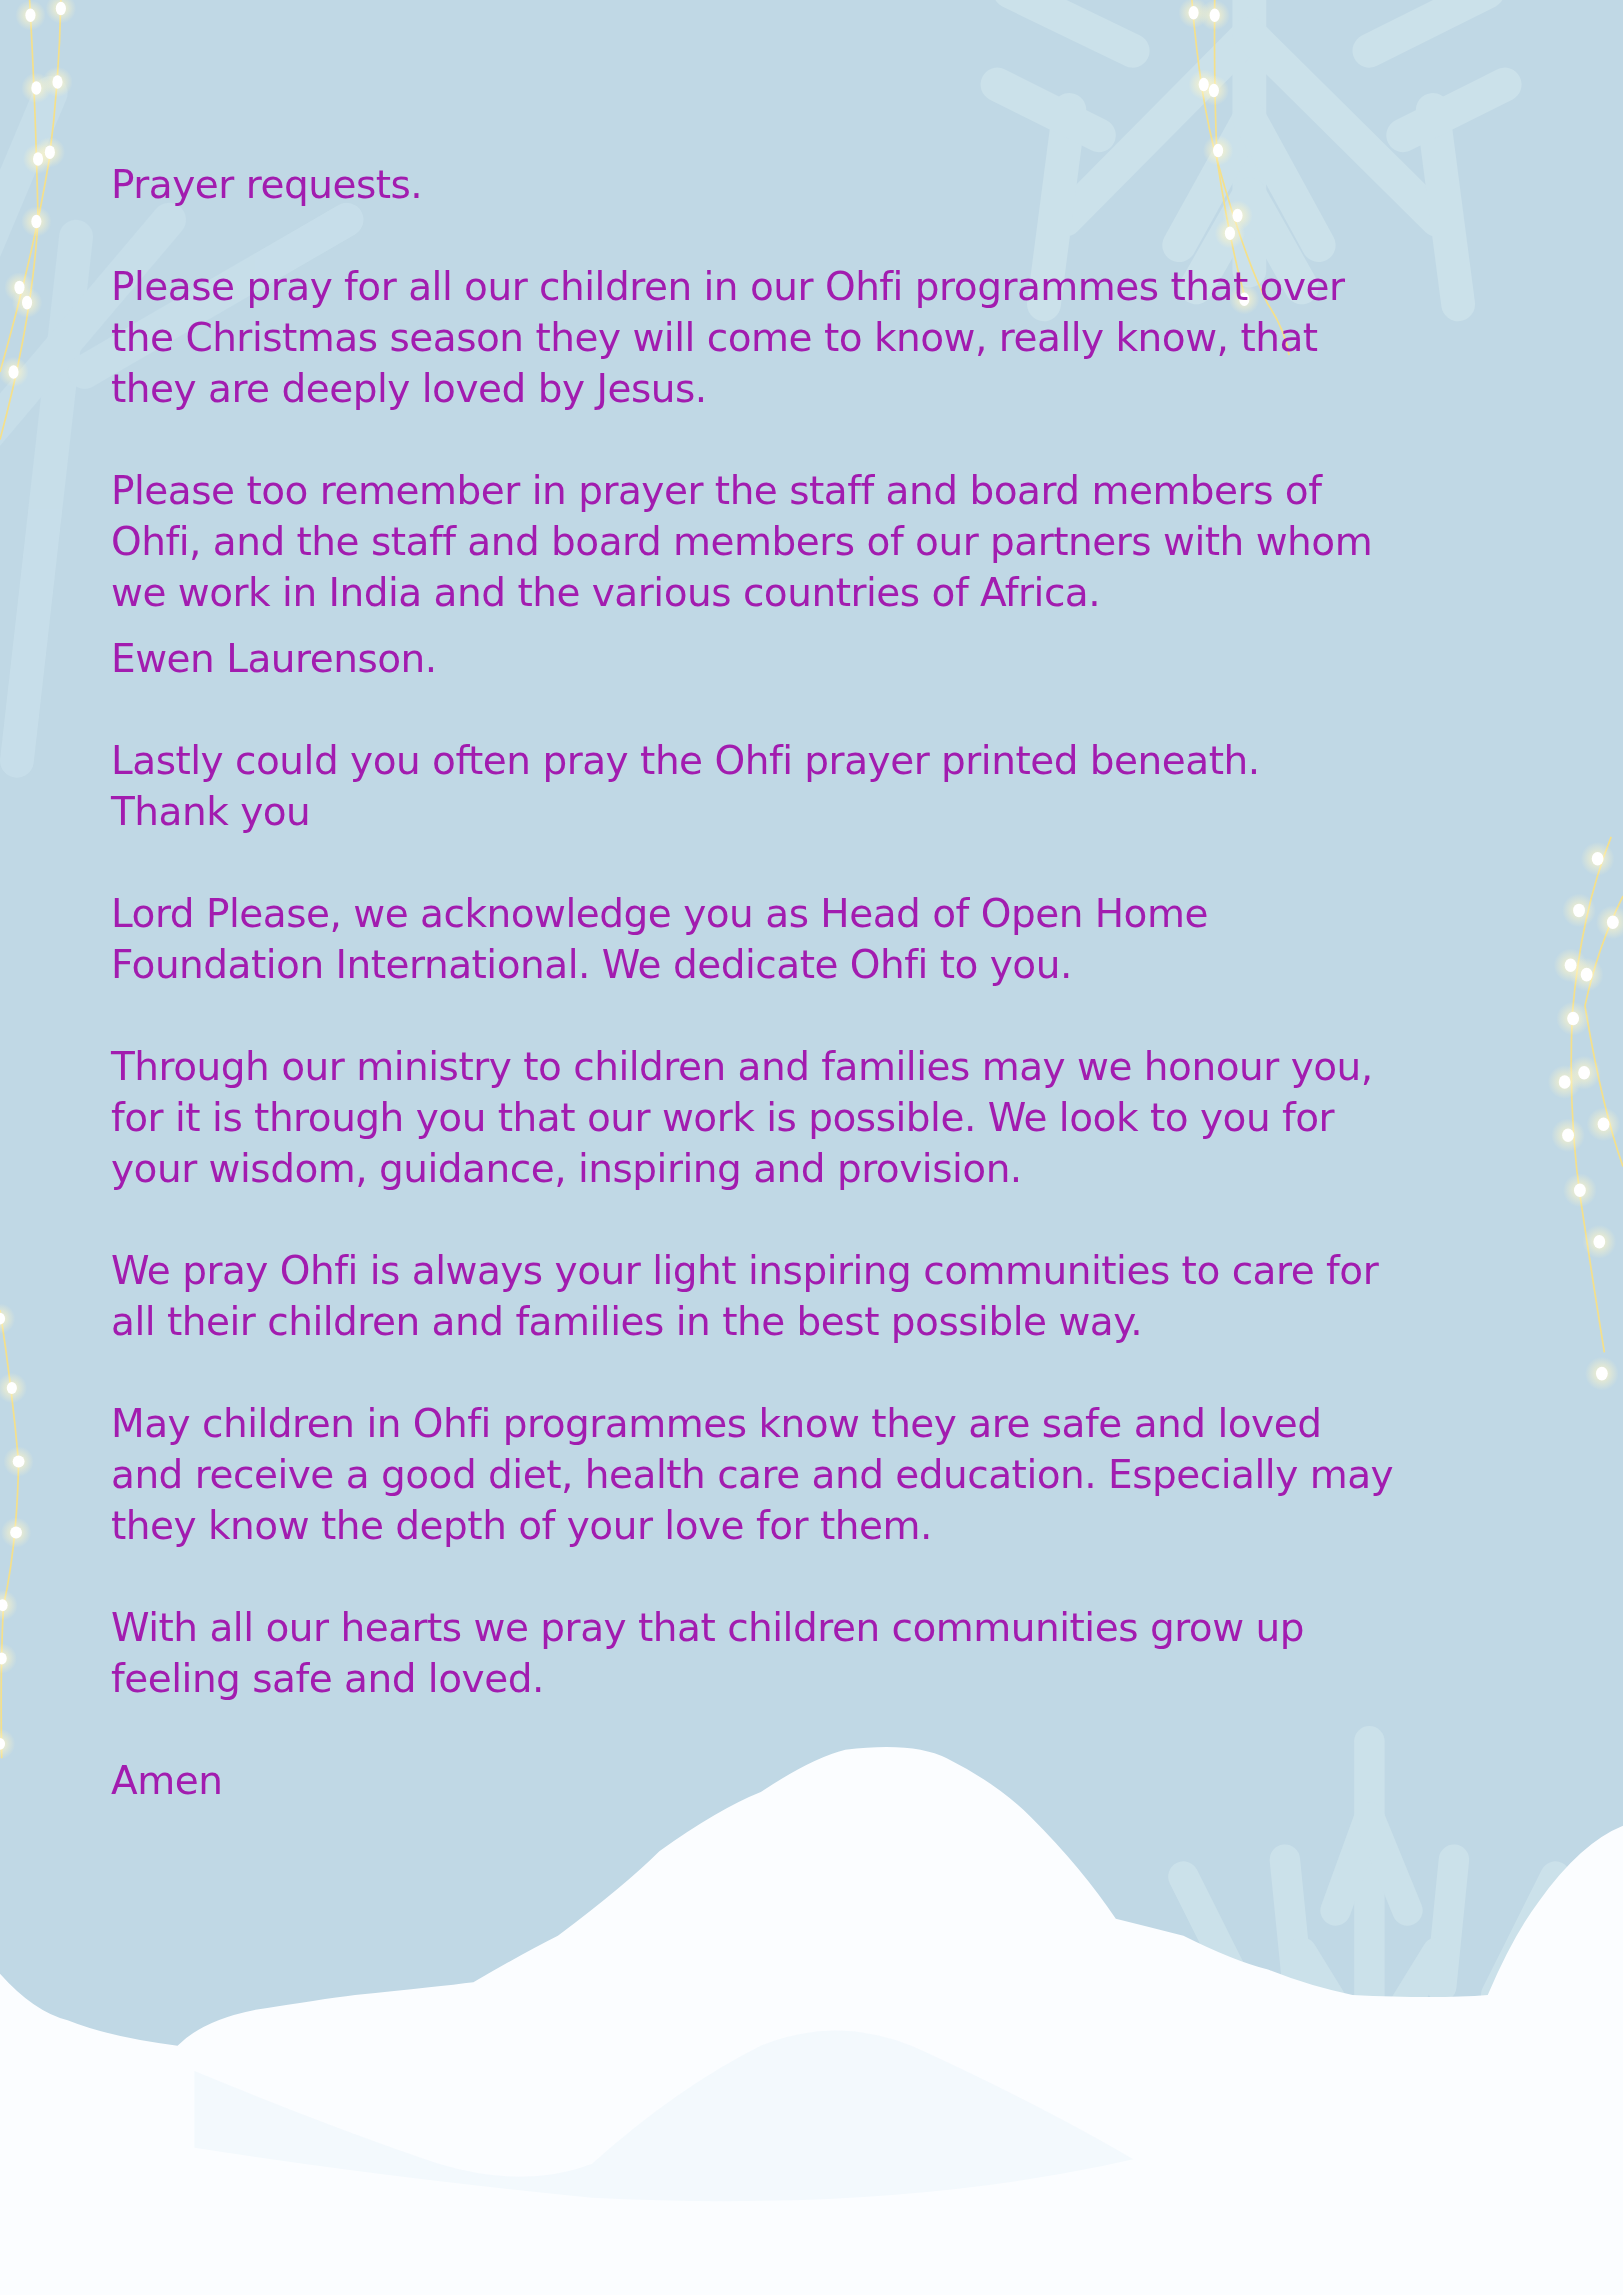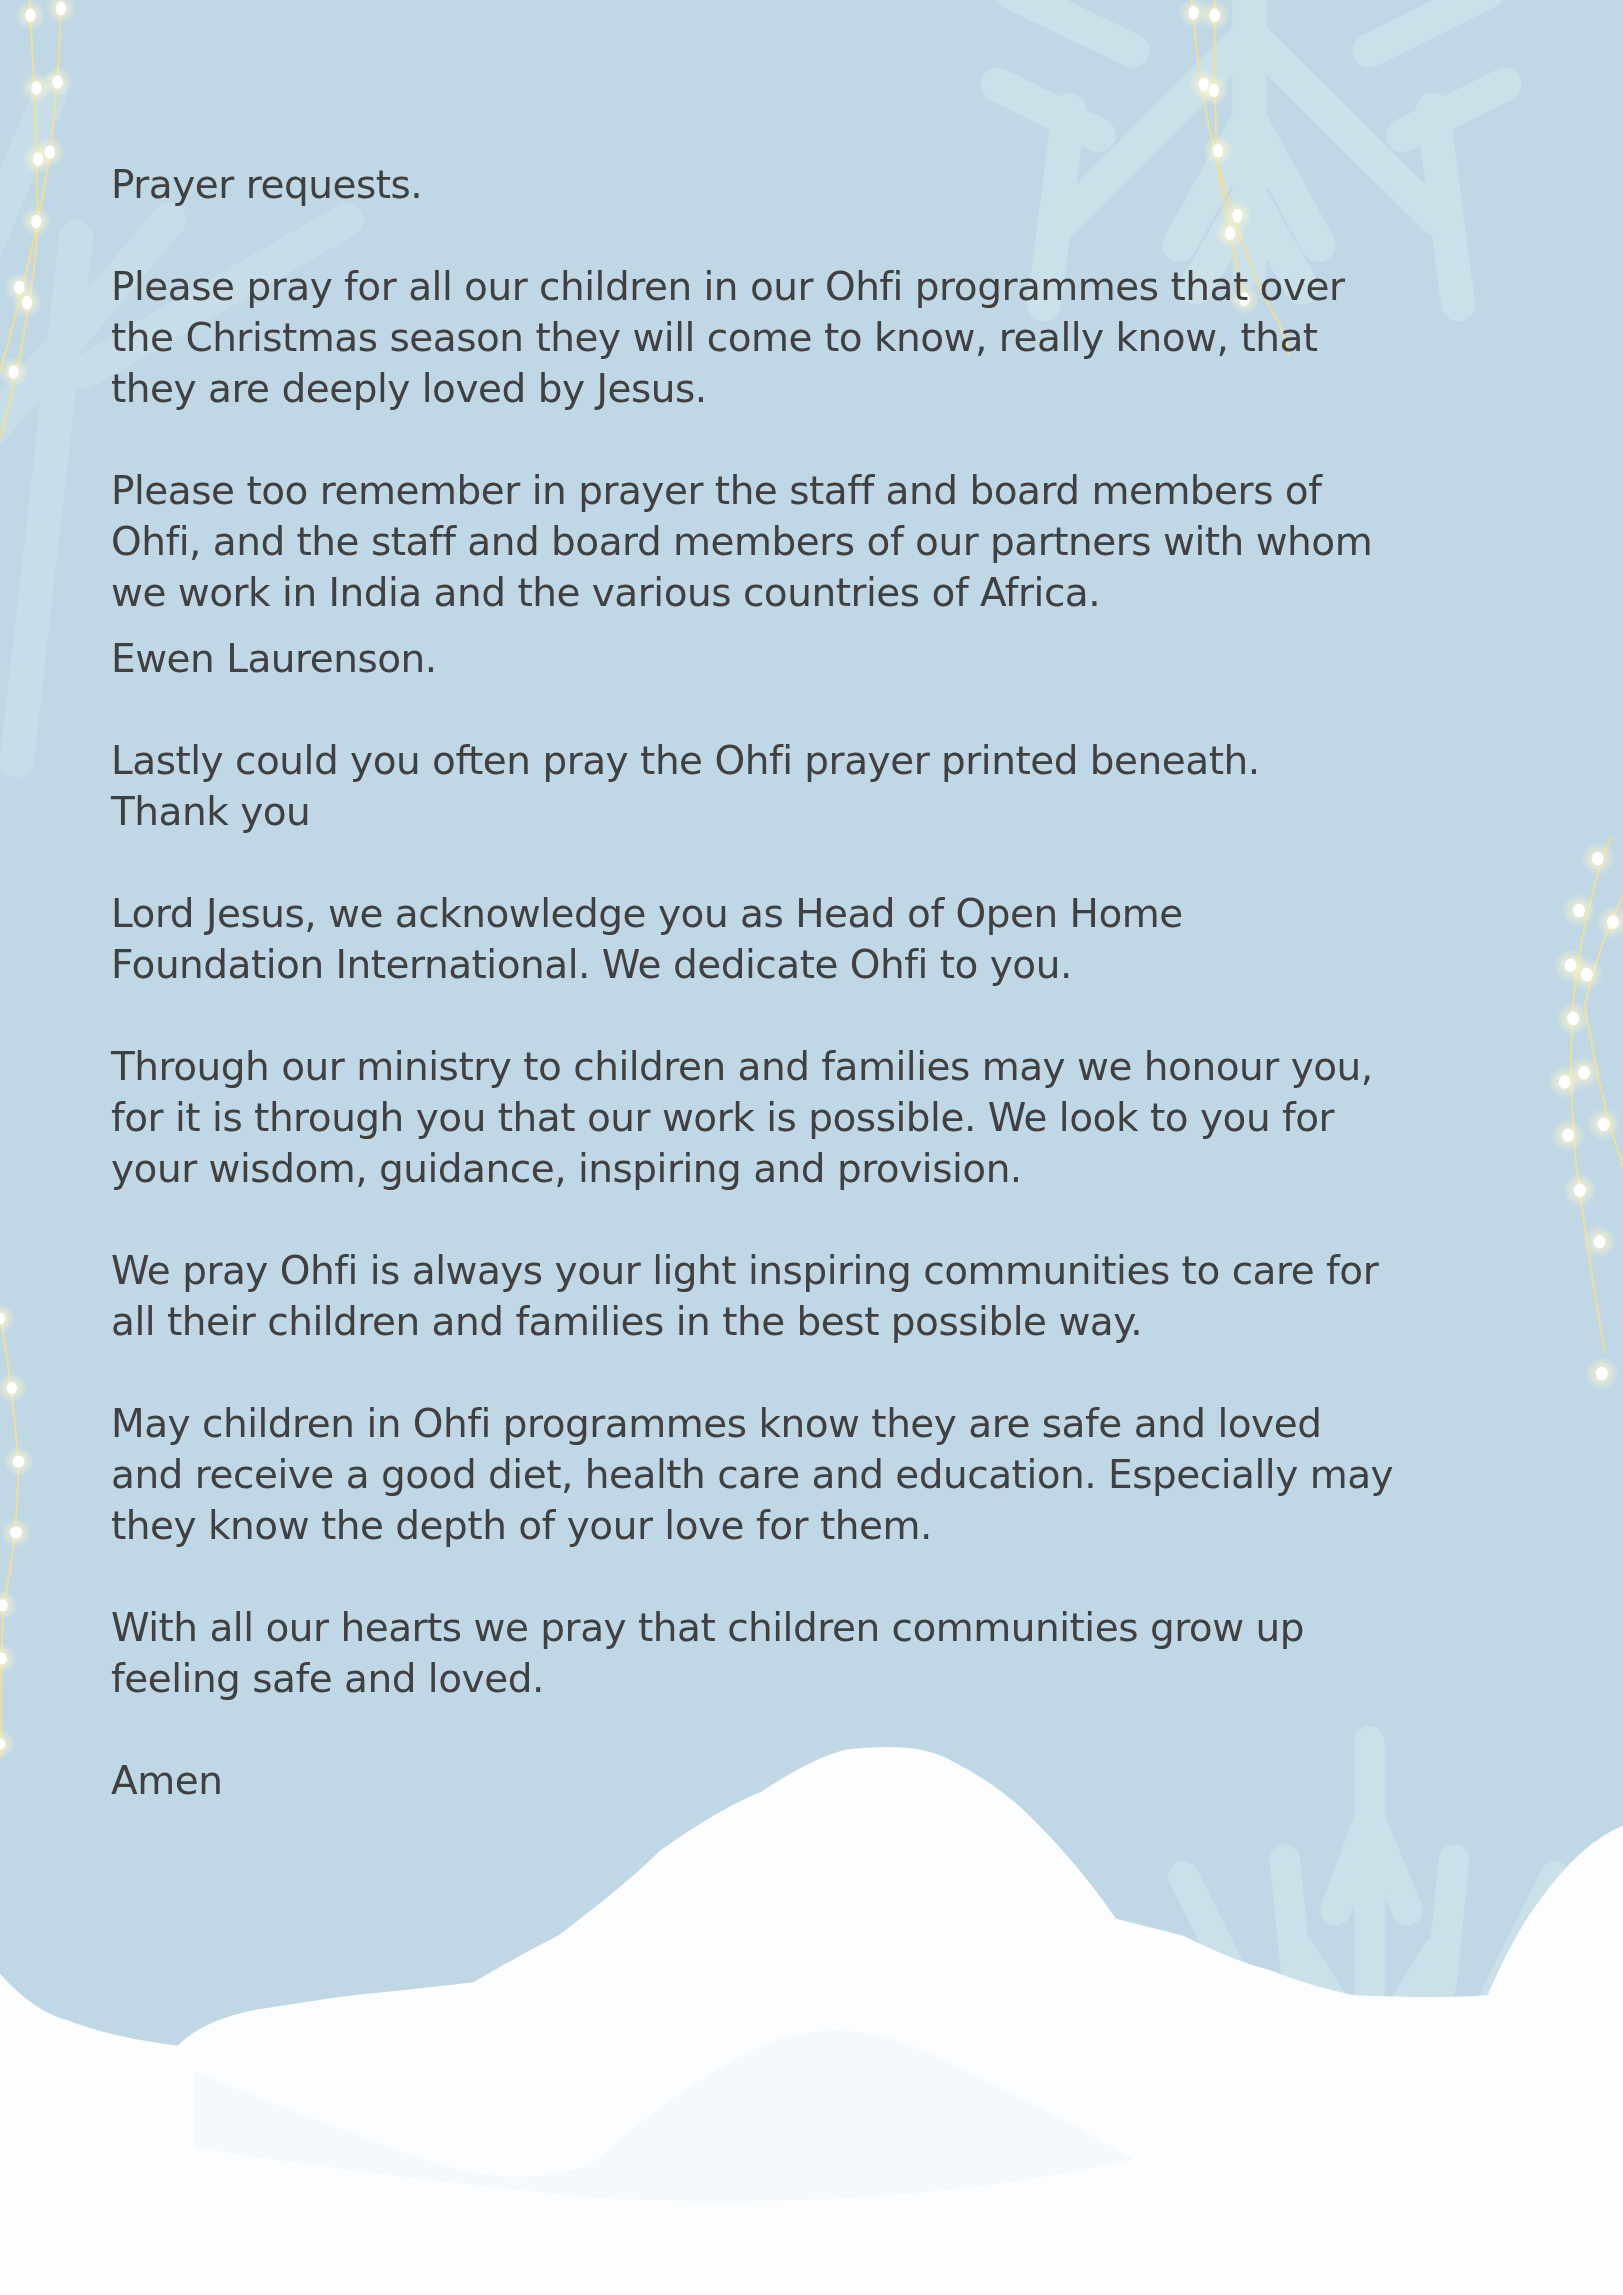--- a/index.html
+++ b/index.html
@@ -4,21 +4,21 @@
   <style>
     html, body { margin: 0; padding: 0; }
     body {
       width: 1623px; height: 2295px; overflow: hidden; position: relative;
       background: #c0d8e5;
       font-family: "DejaVu Sans", sans-serif;
     }
     .bg-deco { position: absolute; inset: 0; pointer-events: none; }
     .content {
       position: absolute; left: 111px; top: 159px; width: 1437px;
-      color: #404040;
+      color: #a21caf;
       font-size: 39px; line-height: 51px;
       letter-spacing: -0.5px;
       font-weight: normal;
     }
     .para { margin: 0 0 51px 0; white-space: pre-line; }
     .para.tight { margin-bottom: 15px; }
   </style>
 </head>
 <body>
 
@@ -189,21 +189,21 @@
   <p class="para">Prayer requests.</p>
   <p class="para">Please pray for all our children in our Ohfi programmes that over
 the Christmas season they will come to know, really know, that
 they are deeply loved by Jesus.</p>
   <p class="para tight">Please too remember in prayer the staff and board members of
 Ohfi, and the staff and board members of our partners with whom
 we work in India and the various countries of Africa.</p>
   <p class="para">Ewen Laurenson.</p>
   <p class="para">Lastly could you often pray the Ohfi prayer printed beneath.
 Thank you</p>
-  <p class="para">Lord Jesus, we acknowledge you as Head of Open Home
+  <p class="para">Lord Please, we acknowledge you as Head of Open Home
 Foundation International. We dedicate Ohfi to you.</p>
   <p class="para">Through our ministry to children and families may we honour you,
 for it is through you that our work is possible. We look to you for
 your wisdom, guidance, inspiring and provision.</p>
   <p class="para">We pray Ohfi is always your light inspiring communities to care for
 all their children and families in the best possible way.</p>
   <p class="para">May children in Ohfi programmes know they are safe and loved
 and receive a good diet, health care and education. Especially may
 they know the depth of your love for them.</p>
   <p class="para">With all our hearts we pray that children communities grow up

